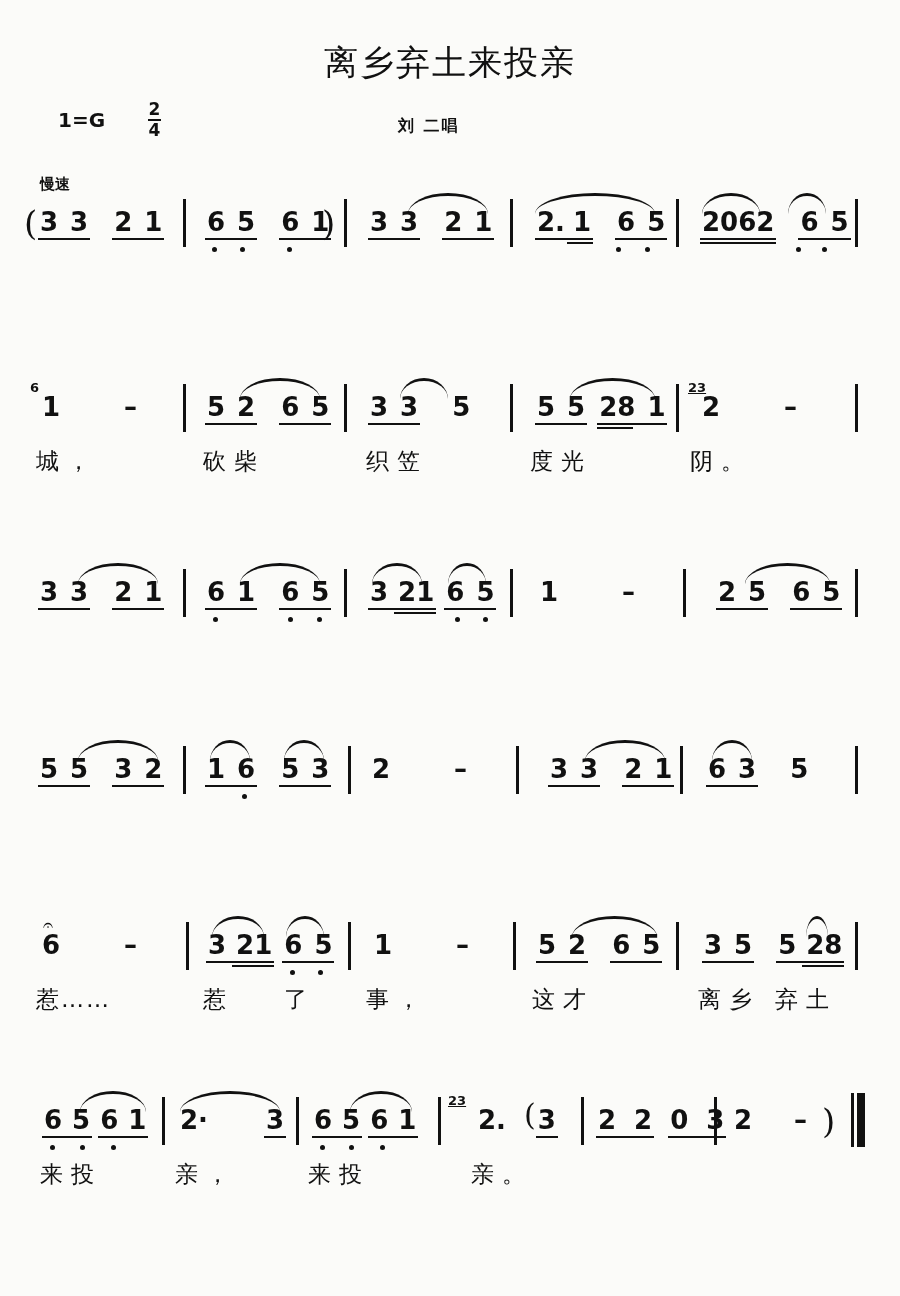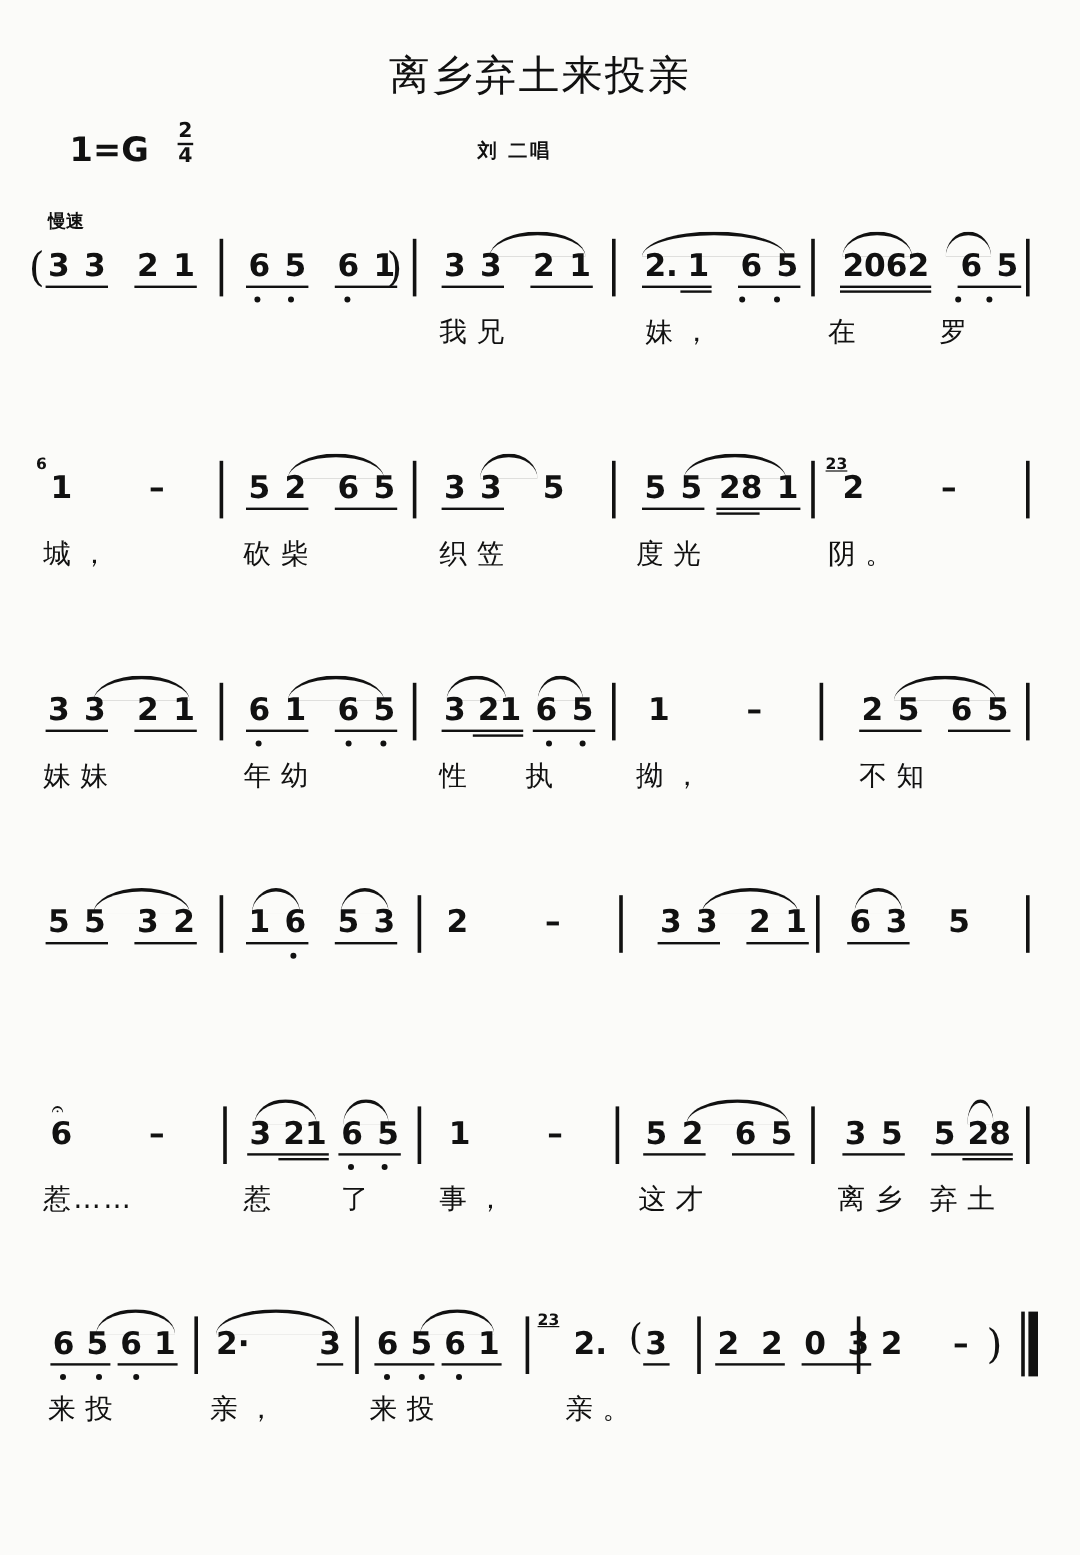--- a/index.html
+++ b/index.html
@@ -1,20 +1,20 @@
 <!DOCTYPE html>
 <html><head>
 <meta charset="utf-8">
 <style>
   html, body { margin:0; padding:0; }
   body { width:900px; height:1296px; background:#fbfbf9; position:relative; overflow:hidden;
          font-family:"DejaVu Sans", sans-serif; color:#111; }
   .title { position:absolute; top:40px; left:0; width:900px; text-align:center;
            font-family:"DejaVu Serif", serif; font-size:34px; letter-spacing:2px; }
-  .key { position:absolute; top:108px; left:58px; font-weight:bold; font-size:28px; }
+  .key { position:absolute; top:108px; left:58px; font-weight:bold; font-size:20px; }
   .timesig { position:absolute; top:100px; left:148px; font-weight:bold; font-size:17px;
              display:flex; flex-direction:column; align-items:center; line-height:19px; }
   .timesig .bar { width:13px; height:2px; background:#111; }
   .singer { position:absolute; top:116px; left:398px; font-weight:bold; font-size:16px; letter-spacing:2px; }
   .tempo { position:absolute; top:175px; left:40px; font-weight:bold; font-size:15px; }
 
   .system { position:absolute; left:0; width:900px; height:110px; }
   .notes { position:absolute; top:0; left:0; width:900px; height:60px; }
   .lyrics { position:absolute; top:58px; left:0; width:900px; height:40px; }
 
@@ -124,26 +124,20 @@
       <div style="position:relative;display:flex">
           <span class="note">6</span>
           <span class="note" style="margin-left:8px">5</span>
           <span class="ul1"></span>
         </div>
     </div>
     <span style="position:absolute;left:796px;top:52px;width:5px;height:5px;border-radius:50%;background:#111"></span>
     <span style="position:absolute;left:822px;top:52px;width:5px;height:5px;border-radius:50%;background:#111"></span>
     <div class="barline" style="left:855px"></div>
   </div>
-  <div class="lyrics">
-    <span class="lyric" style="left:366px">我兄</span>
-    <span class="lyric" style="left:538px">妹，</span>
-    <span class="lyric" style="left:690px">在</span>
-    <span class="lyric" style="left:783px">罗</span>
-  </div>
 </div>
 
 <div class="system" style="top:380px">
   <div class="notes">
     <span class="grace" style="left:30px;top:0">6</span>
     <div class="group" style="left:40px">
       <span class="note" style="margin-right:62px">1</span>
       <span class="dash">–</span>
     </div>
     <div class="barline" style="left:183px"></div>
@@ -266,28 +260,20 @@
           <span class="ul1"></span>
         </div>
       <div style="position:relative;display:flex">
           <span class="note">6</span>
           <span class="note" style="margin-left:8px">5</span>
           <span class="ul1"></span>
         </div>
     </div>
     <div class="barline" style="left:855px"></div>
   </div>
-  <div class="lyrics">
-    <span class="lyric" style="left:36px">妹妹</span>
-    <span class="lyric" style="left:203px">年幼</span>
-    <span class="lyric" style="left:366px">性</span>
-    <span class="lyric" style="left:438px">执</span>
-    <span class="lyric" style="left:530px">拗，</span>
-    <span class="lyric" style="left:716px">不知</span>
-  </div>
 </div>
 
 <div class="system" style="top:742px">
   <div class="notes">
     <div class="slur" style="left:78px;width:80px"></div>
     <div class="group" style="left:38px">
       <div style="position:relative;display:flex;margin-right:22px">
           <span class="note">5</span>
           <span class="note" style="margin-left:8px">5</span>
           <span class="ul1"></span>

